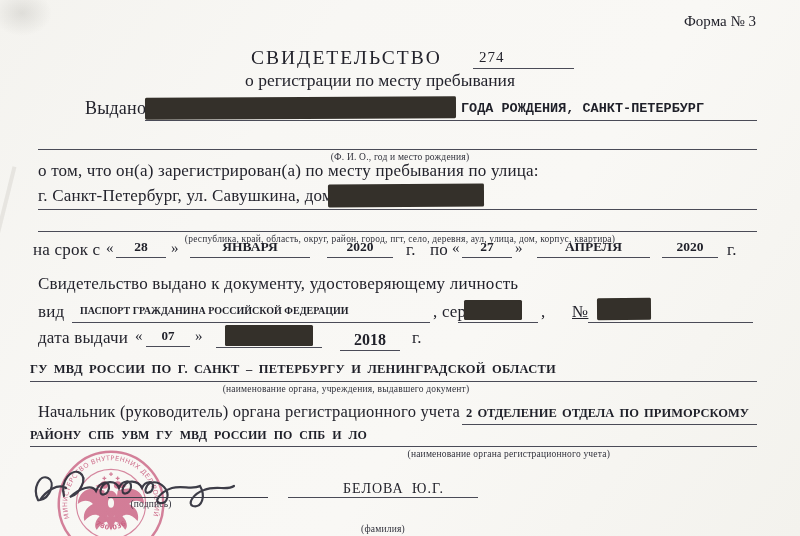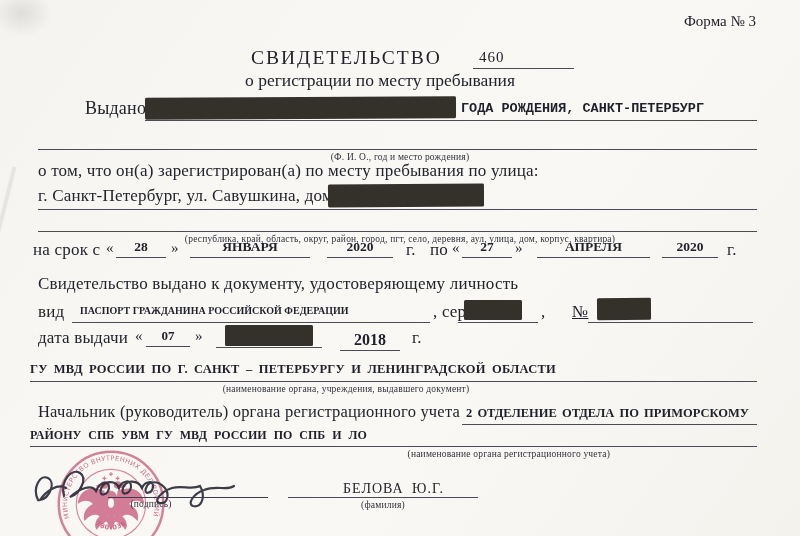--- a/index.html
+++ b/index.html
@@ -28,21 +28,21 @@
 </head>
 <body>
 
 <div class="page">
   <div class="smudge"></div>
   <div class="crease"></div>
 
   <div class="abs" style="top:13px; right:44px; font-size:15px;">Форма № 3</div>
 
   <div class="abs" style="top:47px; left:251px; font-size:19.5px; letter-spacing:2px;">СВИДЕТЕЛЬСТВО</div>
-  <div class="abs" style="top:49px; left:479px; font-size:15px; letter-spacing:1px;">460</div>
+  <div class="abs" style="top:49px; left:479px; font-size:15px; letter-spacing:1px;">274</div>
   <div class="hline" style="top:68px; left:473px; width:101px;"></div>
   <div class="abs" style="top:70px; left:245px; font-size:17.5px;">о регистрации по месту пребывания</div>
 
   <div class="abs t" style="top:98px; left:85px; font-size:18px;">Выдано</div>
   <div class="redact" style="top:97px; left:145px; width:311px; height:22px; transform:rotate(-.25deg);"></div>
   <div class="abs fill" style="top:101px; left:461px; font-size:13.5px;font-family:Liberation Mono, monospace;">ГОДА РОЖДЕНИЯ, САНКТ-ПЕТЕРБУРГ</div>
   <div class="hline" style="top:120px; left:145px; width:612px;"></div>
 
   <div class="hline" style="top:149px; left:38px; width:719px;"></div>
   <div class="abs cap" style="top:152px; left:180px; width:440px;">(Ф. И. О., год и место рождения)</div>
@@ -140,14 +140,14 @@
              C115,15 124,14 123,21 C122,28 113,29 116,22 C119,14 128,15 134,21
              C140,27 138,38 130,37 C123,36 130,26 142,22 C152,19 162,24 170,20
              C176,30 172,42 163,40 C157,38 163,28 174,24 C186,19 197,25 204,20" stroke="#2c2c38" stroke-width="2.2" fill="none" stroke-linecap="round" opacity=".92"></path>
   </svg>
 
   <div class="hline" style="top:497px; left:108px; width:160px; border-color:#3c3d49;"></div>
   <div class="abs cap" style="top:499px; left:113px; width:76px;">(подпись)</div>
 
   <div class="abs" style="top:481px; left:343px; font-size:14px; letter-spacing:1px; word-spacing:4px;">БЕЛОВА Ю.Г.</div>
   <div class="hline" style="top:497px; left:288px; width:190px;"></div>
-  <div class="abs cap" style="top:500px; left:288px; width:190px;">(фамилия)</div>
+  <div class="abs cap" style="top:524px; left:288px; width:190px;">(фамилия)</div>
 </div>
 
 </body></html>

